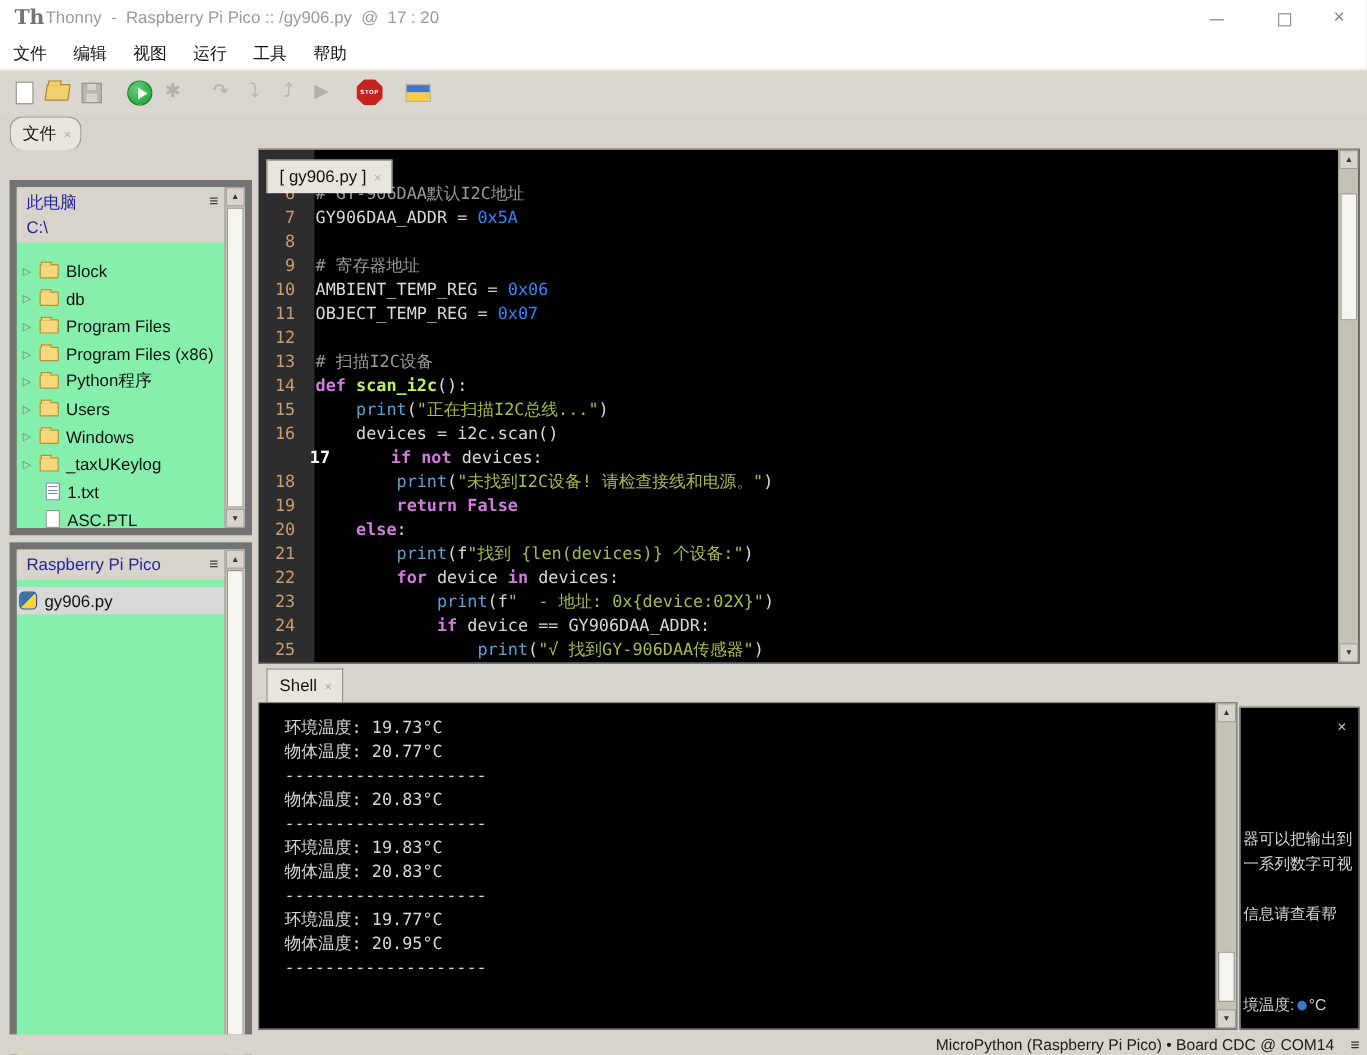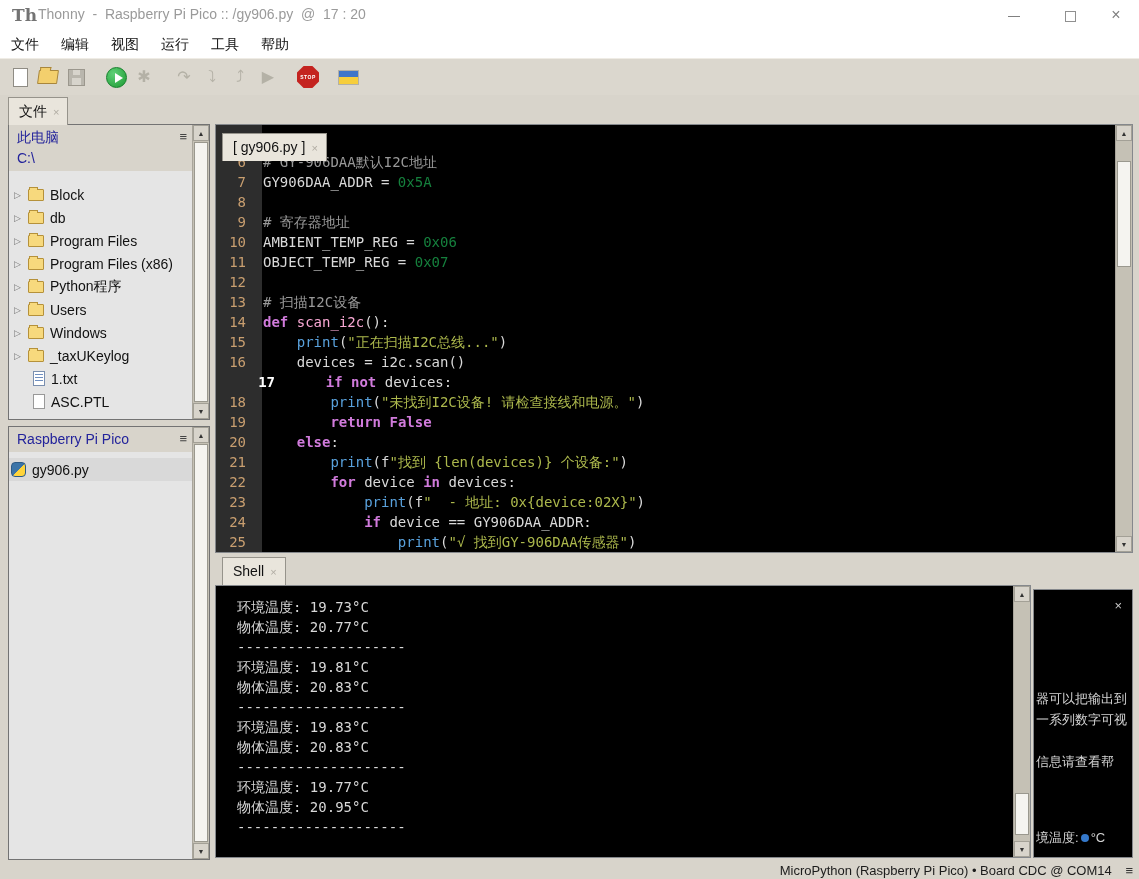--- a/index.html
+++ b/index.html
@@ -44,21 +44,21 @@
                clip-path:polygon(30% 0,70% 0,100% 30%,100% 70%,70% 100%,30% 100%,0 70%,0 30%); }
   .icon-flag { width:21px; height:15px; border:1px solid #b3b0a6; }
   .icon-flag .b { height:50%; background:#3f76c9; } .icon-flag .y { height:50%; background:#f6ce3c; }
 
   
   .tab { position:absolute; height:28px; background:#e9e5dc; border:1px solid #96938b; border-bottom:none;
          font-size:14px; color:#111; padding:5px 8px 0 10px; z-index:3; }
   .tab .tclose { color:#b0aca3; font-size:11px; margin-left:6px; }
 
   
-  .panel { position:absolute; background:#e5e5e5; border:1px solid #737373; }
+  .panel { position:absolute; background:#86efac; border:6px solid #737373;margin-top:26px; }
   #files-body { left:8px; top:124px; width:202px; height:296px; }
   #pico-body  { left:8px; top:426px; width:202px; height:434px; }
   .panel-header { background:#d8d4cb; padding:4px 6px 5px 8px; position:relative; }
   .panel-header .hmenu { position:absolute; right:22px; top:4px; color:#444; font-size:13px; }
   .hdr-title { color:#23239b; font-size:14px; }
   .hdr-path  { color:#23239b; font-size:14px; margin-top:3px; }
   .tree { position:absolute; left:0; right:17px; top:58px; bottom:0; overflow:hidden; }
   #pico-body .tree { top:31px; }
   .trow { height:23px; display:flex; align-items:center; font-size:14px; color:#111; white-space:nowrap; }
   .trow .exp { width:14px; margin-left:5px; color:#777; font-size:9px; }
@@ -87,22 +87,22 @@
   #editor-body { position:absolute; left:215px; top:124px; width:918px; height:429px;
                  background:#000; border:1px solid #85888c; overflow:hidden; }
   #gutter { position:absolute; left:0; top:0; bottom:0; width:46px; background:#2d2d2d; }
   #code-lines { position:absolute; left:0; top:7px; right:17px; }
   .eline { height:20px; line-height:20px; font-family:"DejaVu Sans Mono",monospace; font-size:14px; white-space:pre; }
   .eline .lnum { display:inline-block; width:38px; text-align:right; padding-right:8px; color:#c99f70; }
   .eline.cur .lnum { color:#ffffff; font-weight:bold;margin-left:29px; }
   .eline .lcode { padding-left:9px; }
   .tk-p { color:#d9d9d9; } .tk-c { color:#999999; }
   .tk-k { color:#d17bdc; font-weight:bold; }
-  .tk-d { color:#f9a8d4; font-weight:normal; }
-  .tk-b { color:#59a1dc; } .tk-s { color:#acb84c; } .tk-n { color:#15803d;text-align:center; }
+  .tk-d { color:#bef264; font-weight:bold; }
+  .tk-b { color:#59a1dc; } .tk-s { color:#acb84c; } .tk-n { color:#3b82f6;text-align:center; }
   #editor-scroll { background:#c5c1b5; }
 
   
   #shell-tab { left:222px; top:557px; }
   #shell-body { position:absolute; left:215px; top:585px; width:816px; height:273px;
                 background:#000; border:1px solid #85888c; overflow:hidden; }
   #shell-lines { position:absolute; left:21px; top:11px; right:20px; }
   .sline { height:20px; line-height:20px; font-family:"DejaVu Sans Mono",monospace; font-size:14px;
            color:#d8d8d8; white-space:pre; }
 
@@ -177,21 +177,21 @@
     </div>
   <div class="tgap"></div>
   <div class="tbtn">
     <span class="icon-flag">
         <div class="b"></div>
         <div class="y"></div>
       </span>
   </div>
 </div>
 
-<div class="tab" style="left:8px; top:97px;">
+<div class="tab" style="left:8px; top:97px;border-radius:11px;">
   <span>文件</span><span class="tclose">×</span>
 </div>
 <div class="panel" id="files-body">
   <div class="panel-header">
     <div class="hdr-title">此电脑</div>
     <div class="hdr-path">C:\</div>
     <span class="hmenu">≡</span>
   </div>
   <div class="tree" id="files-tree">
       <div class="trow">
@@ -304,21 +304,20 @@
 </div>
 
 <div class="tab" id="shell-tab">
   <span>Shell</span><span class="tclose">×</span>
 </div>
 <div id="shell-body">
   <div id="shell-lines">
       <div class="sline">环境温度: 19.73°C</div>
       <div class="sline">物体温度: 20.77°C</div>
       <div class="sline">--------------------</div>
-      <div class="sline">环境温度: 19.81°C</div>
       <div class="sline">物体温度: 20.83°C</div>
       <div class="sline">--------------------</div>
       <div class="sline">环境温度: 19.83°C</div>
       <div class="sline">物体温度: 20.83°C</div>
       <div class="sline">--------------------</div>
       <div class="sline">环境温度: 19.77°C</div>
       <div class="sline">物体温度: 20.95°C</div>
       <div class="sline">--------------------</div>
     </div>
   <div class="vscroll">

